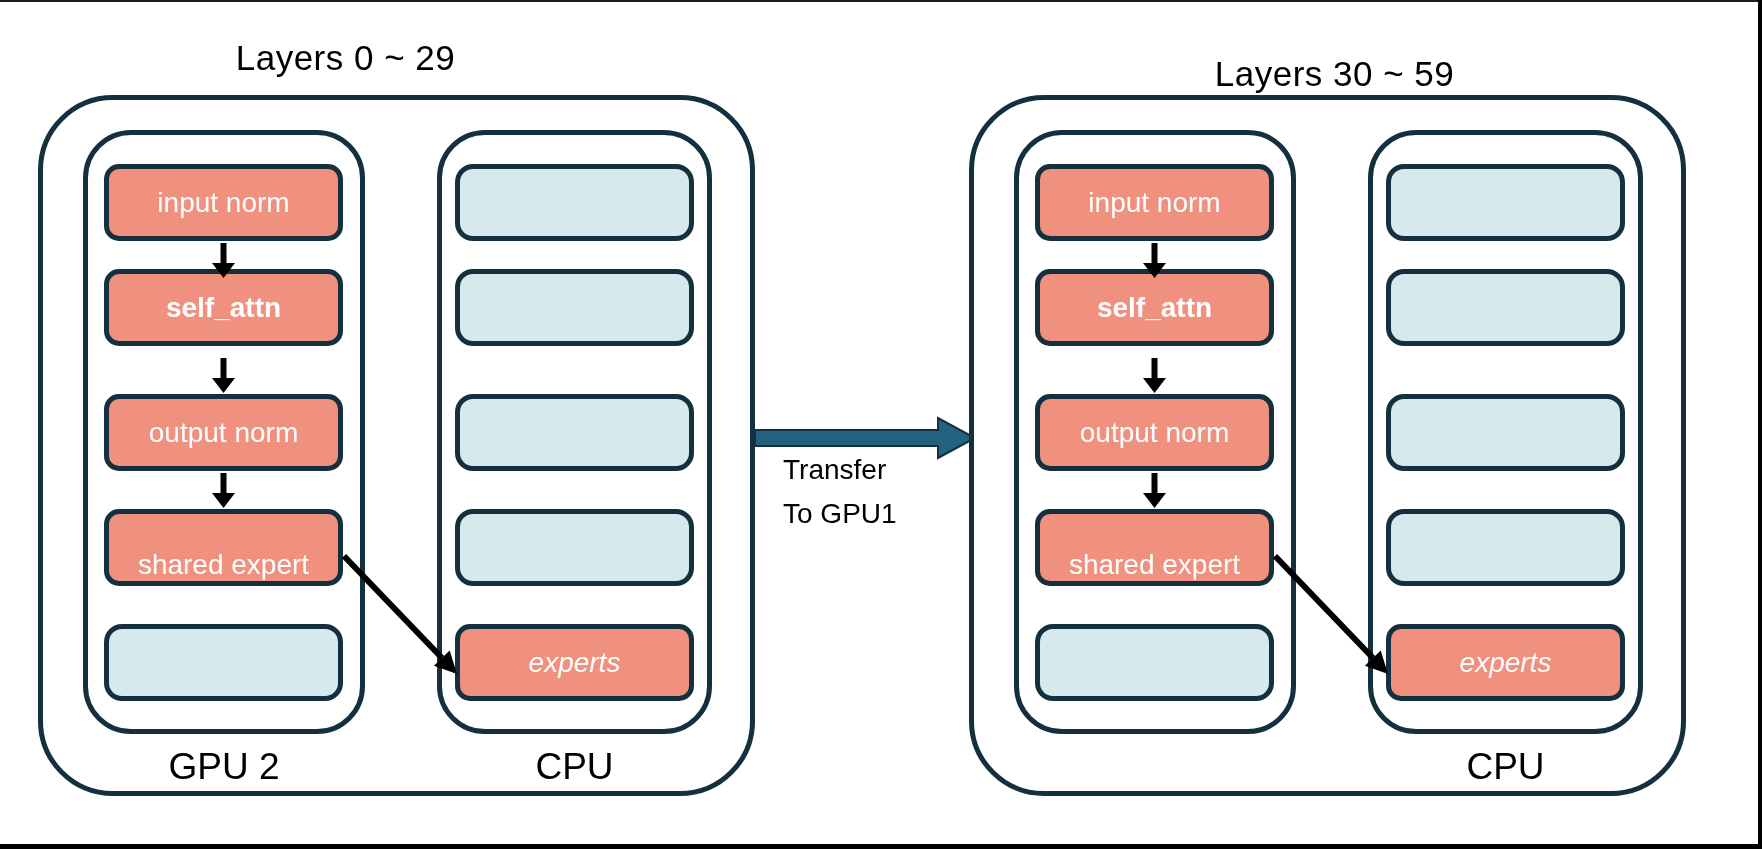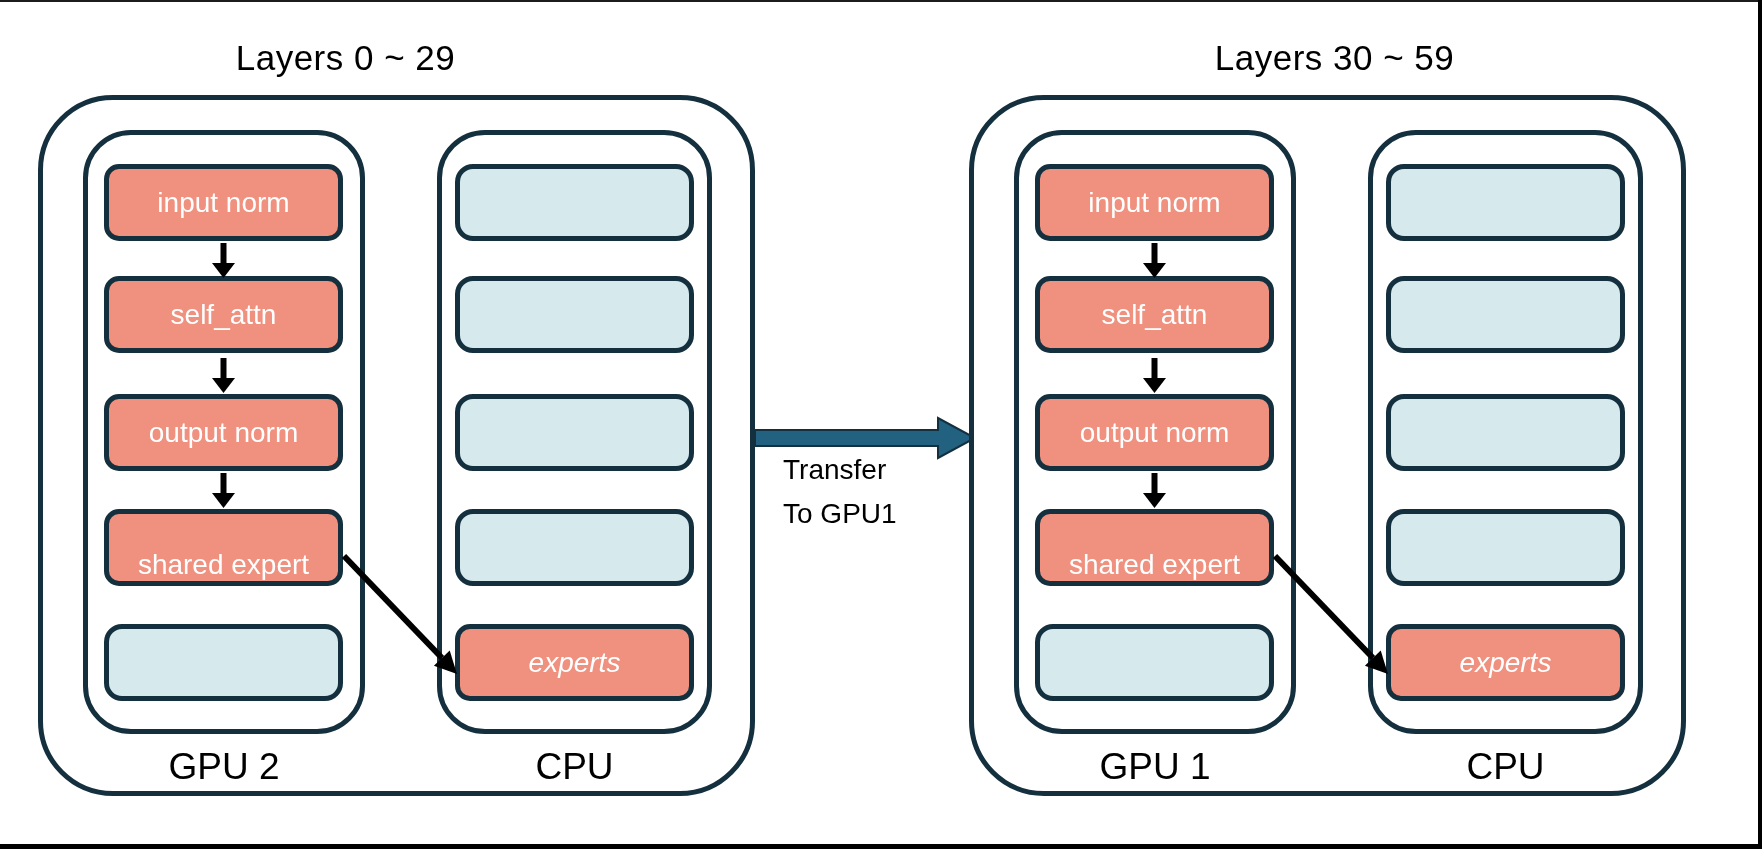--- a/index.html
+++ b/index.html
@@ -14,21 +14,21 @@
 
   .group { position:absolute; top:0; width:717px; height:850px; }
   .group.g0 { left:38px; }
   .group.g1 { left:969px; }
 
   .group-title {
     position:absolute; top:38px; left:0; width:717px; text-align:center;
     font-size:35px; color:#000; letter-spacing:0.5px; white-space:nowrap;
   }
   .group.g0 .group-title { transform:translateX(-51px); }
-  .group.g1 .group-title { transform:translateX(7px); }
+  .group.g1 .group-title { transform:translateX(7px);margin-top:16px; }
 
   .outer-container {
     position:absolute; top:95px; left:0; width:717px; height:701px;
     border:5px solid #14303f; border-radius:75px; box-sizing:border-box; background:#fff;
   }
   .column {
     position:absolute; top:130px; height:604px;
     border:5px solid #14303f; border-radius:48px; box-sizing:border-box; background:#fff;
   }
   .column.gpu { left:45px;  width:282px; }
@@ -37,21 +37,21 @@
   .box {
     position:absolute; width:239px; height:77px;
     border:5px solid #14303f; border-radius:18px; box-sizing:border-box;
     display:flex; align-items:center; justify-content:center;
     font-size:28px; color:#ffffff; white-space:nowrap;
   }
   .box.module      { background:#f0907e;border-radius:15px; }
   .box.placeholder { background:#d6eaee; }
   .gx { left:66px; }   
   .cx { left:417px; }  
-  .r1 { top:164px; } .r2 { top:276px; } .r3 { top:394px; } .r4 { top:509px;align-items:flex-end; } .r5 { top:624px;font-style:italic; }
+  .r1 { top:164px; } .r2 { top:269px;font-weight:bold; } .r3 { top:394px; } .r4 { top:509px;align-items:flex-end; } .r5 { top:624px;font-style:italic; }
 
   .col-label {
     position:absolute; top:746px; text-align:center;
     font-size:37px; color:#000; white-space:nowrap;
   }
   .col-label.gpu { left:45px;  width:282px; }
   .col-label.cpu { left:399px; width:275px; }
 
   .flow-svg { position:absolute; left:0; top:0; width:717px; height:850px; pointer-events:none; }
 
@@ -189,19 +189,18 @@
       <g stroke="#000" fill="#000">
         <line x1="185.5" y1="473" x2="185.5" y2="495" stroke-width="6"></line>
         <polygon points="174,493 197,493 185.5,508" stroke="none"></polygon>
       </g>
       <g stroke="#000" fill="#000">
         <line x1="306" y1="556" x2="404" y2="658" stroke-width="6"></line>
         <polygon points="419,674 395.9,665.7 411.7,650.5" stroke="none"></polygon>
       </g>
     </svg>
 
-    <div class="col-label gpu">GPU 1</div>
     <div class="col-label cpu">CPU</div>
   </section>
 
   <div class="frame-bottom"></div>
   <div class="frame-right"></div>
 </div>
 
 </body></html>

